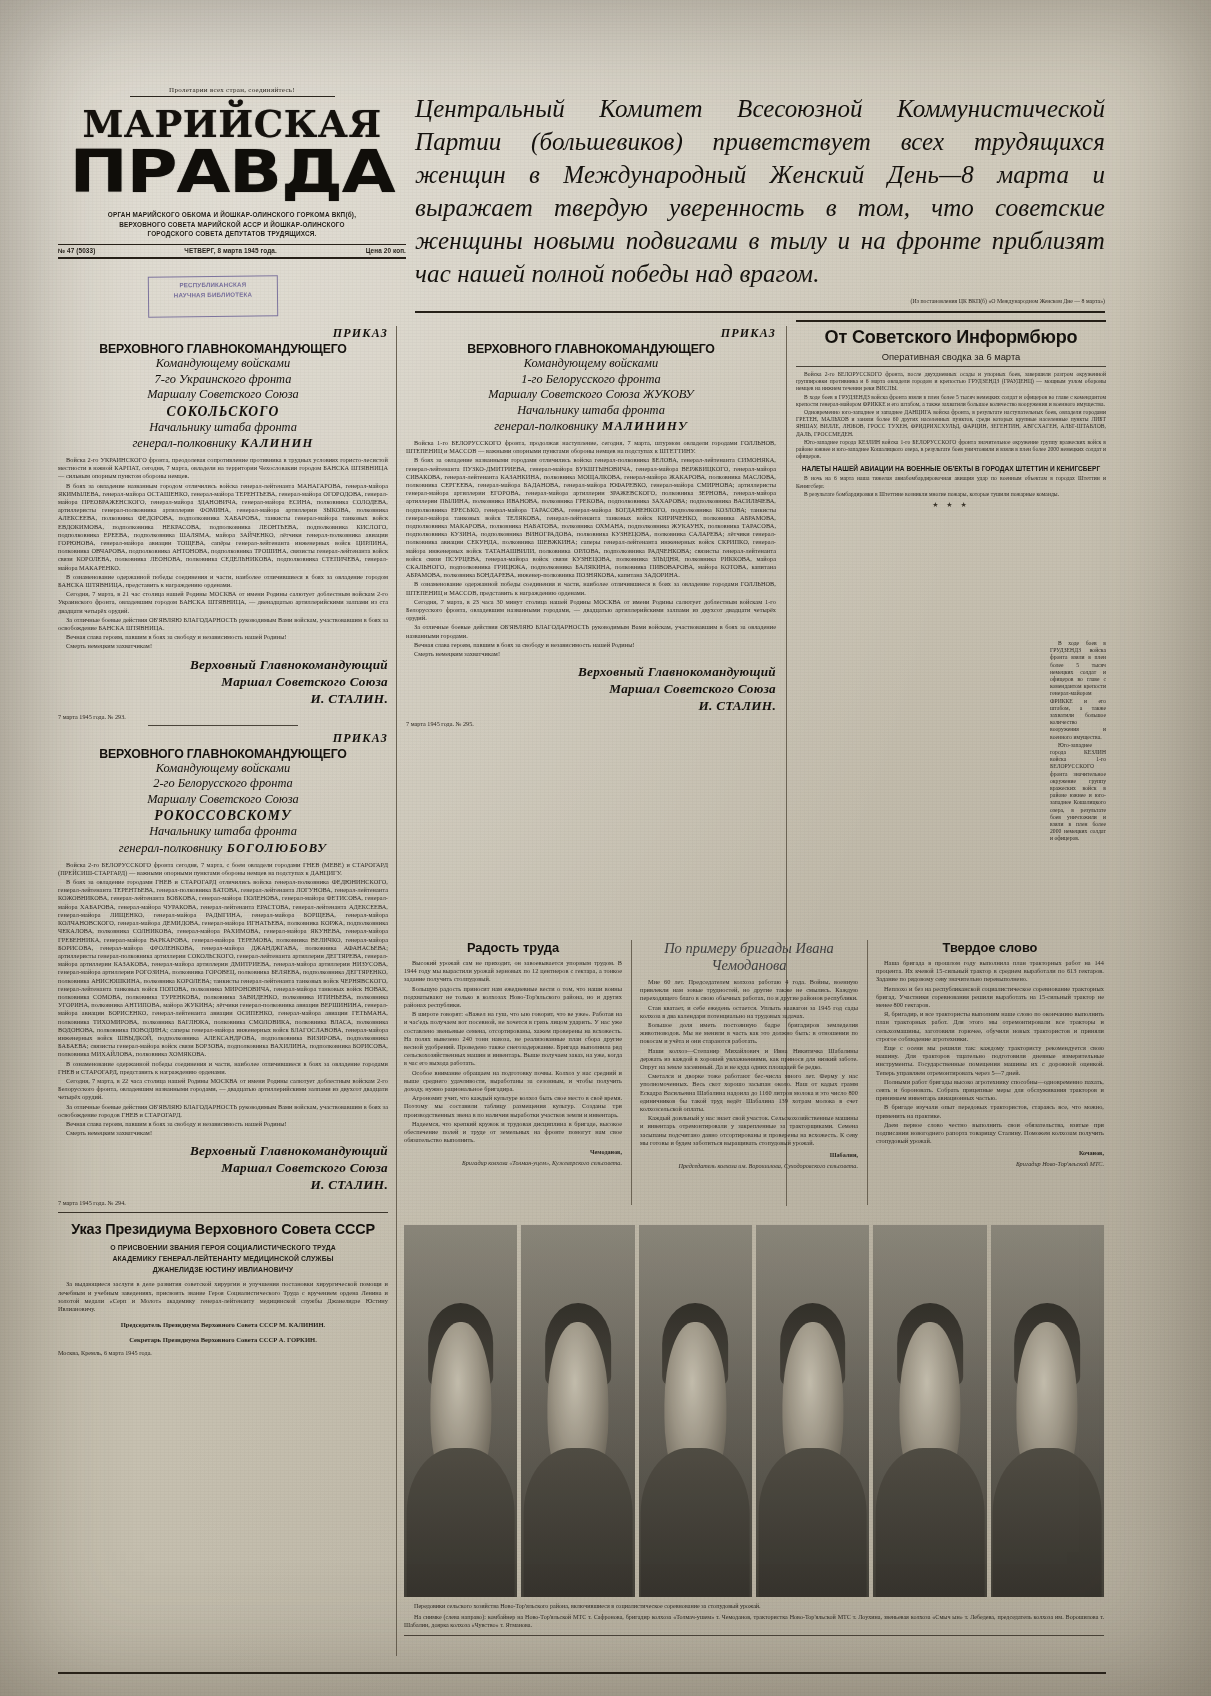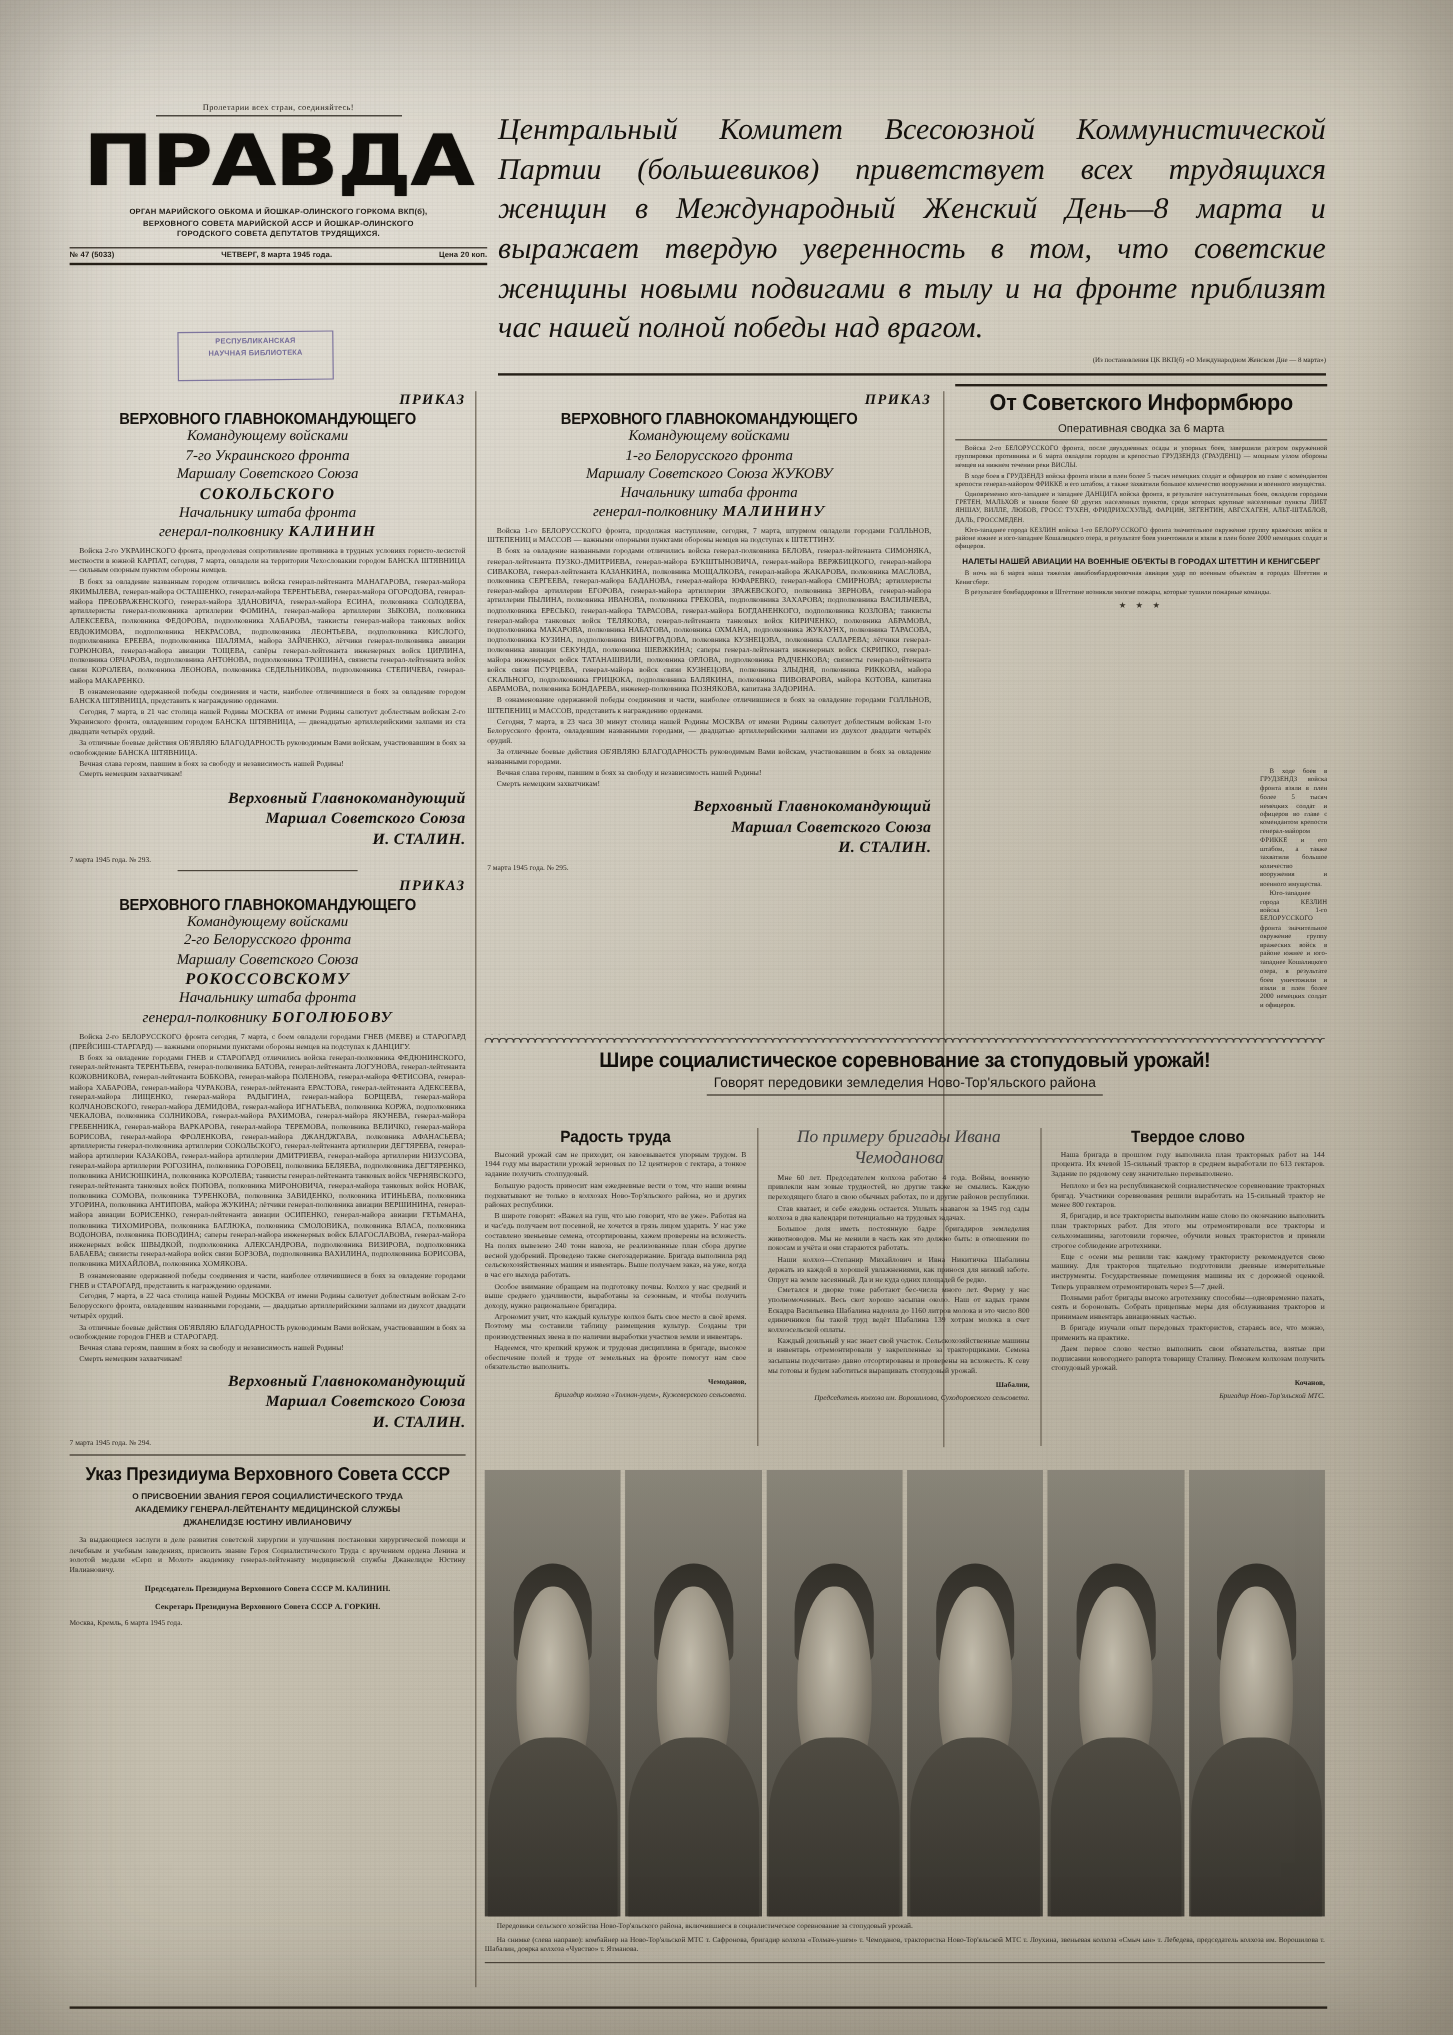--- a/index.html
+++ b/index.html
@@ -218,20 +218,21 @@
 <body>
 
 <div class="paper"></div>
 <div class="grain"></div>
 
 <div class="sheet">
 
   <div id="masthead">
     <div class="slogan">Пролетарии всех стран, соединяйтесь!</div>
     <div class="slogan-rule"></div>
+    <div class="mast-line1">МАРИЙСКАЯ</div>
     <div class="mast-line2">ПРАВДА</div>
     <div class="mast-sub">
       <div>ОРГАН МАРИЙСКОГО ОБКОМА И ЙОШКАР-ОЛИНСКОГО ГОРКОМА ВКП(б),</div>
       <div>ВЕРХОВНОГО СОВЕТА МАРИЙСКОЙ АССР И ЙОШКАР-ОЛИНСКОГО</div>
       <div>ГОРОДСКОГО СОВЕТА ДЕПУТАТОВ ТРУДЯЩИХСЯ.</div>
     </div>
     <div class="mast-rule"></div>
     <div class="mast-meta">
       <span>№ 47 (5033)</span>
       <span>ЧЕТВЕРГ, 8 марта 1945 года.</span>
@@ -368,26 +369,20 @@
       <p>Юго-западнее города КЕЗЛИН войска 1-го БЕЛОРУССКОГО фронта значительное окружение группу вражеских войск в районе южнее и юго-западнее Кошалицкого озера, в результате боев уничтожили и взяли в плен более 2000 немецких солдат и офицеров.</p>
     </div>
     <div class="ib-head">НАЛЕТЫ НАШЕЙ АВИАЦИИ НА ВОЕННЫЕ ОБ'ЕКТЫ В ГОРОДАХ ШТЕТТИН И КЕНИГСБЕРГ</div>
     <div class="body-txt tiny">
       <p>В ночь на 6 марта наша тяжелая авиабомбардировочная авиация удар по военным объектам в городах Штеттин и Кенигсберг.</p>
       <p>В результате бомбардировки в Штеттине возникли многие пожары, которые тушили пожарные команды.</p>
     </div>
     <div class="stars">★ ★ ★</div>
   </div>
 
-  <div class="col" style="left:404px;top:862px;width:700px;">
-    <div class="wave"></div>
-    <div class="comp-head">Шире социалистическое соревнование за стопудовый урожай!</div>
-    <div class="comp-sub">Говорят передовики земледелия Ново-Тор'яльского района</div>
-    <div class="comp-sub-rule"></div>
-  </div>
 
   <div class="col" style="left:404px;top:940px;width:218px;">
     <div class="art-head-sans">Радость труда</div>
     <div class="body-txt">
       <p>Высокий урожай сам не приходит, он завоевывается упорным трудом. В 1944 году мы вырастили урожай зерновых по 12 центнеров с гектара, а тонкое задание получить столпудовый.</p>
       <p>Большую радость приносит нам ежедневные вести о том, что наши воины подхватывают не только в колхозах Ново-Тор'яльского района, но и других районах республики.</p>
       <p>В широте говорят: «Важел на гуш, что ыю говорит, что ве уже». Работая на и час'едь получаем вот посевной, не хочется в грязь лицом ударить. У нас уже составлено звеньевые семена, отсортированы, хажем проверены на всхожесть. На полях вывезено 240 тонн навоза, не реализованные план сбора другие весной удобрений. Проведено также снегозадержание. Бригада выполнила ряд сельскохозяйственных машин и инвентарь. Выше получаем заказ, на уже, когда в час его выхода работать.</p>
       <p>Особое внимание обращаем на подготовку почвы. Колхоз у нас средний и выше среднего удачливости, выработаны за сезонным, и чтобы получить доходу, нужно рациональное бригадира.</p>
       <p>Агрономит учит, что каждый культуре колхоз быть свое место в своё время. Поэтому мы составили таблицу размещения культур. Созданы три производственных звена в по наличии выработки участков земли и инвентарь.</p>
       <p>Надеемся, что крепкий кружок и трудовая дисциплина в бригаде, высокое обеспечение полей и труде от земельных на фронте помогут нам свое обязательство выполнить.</p>

